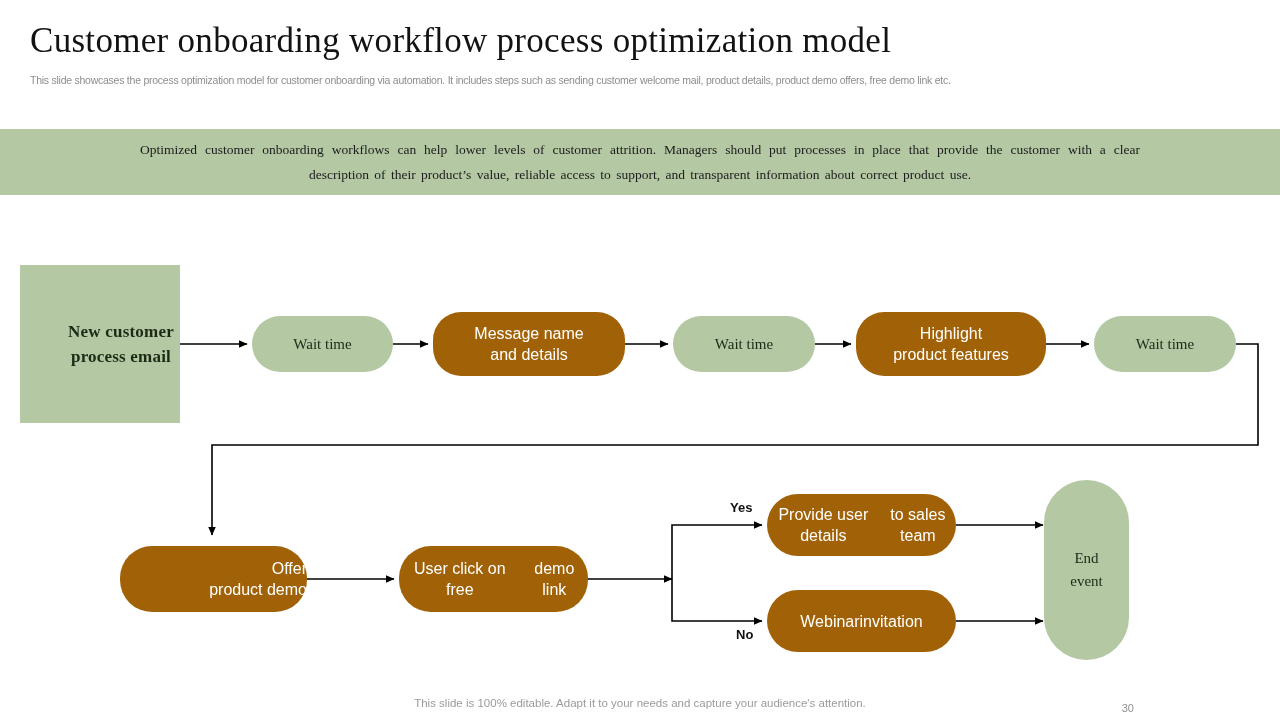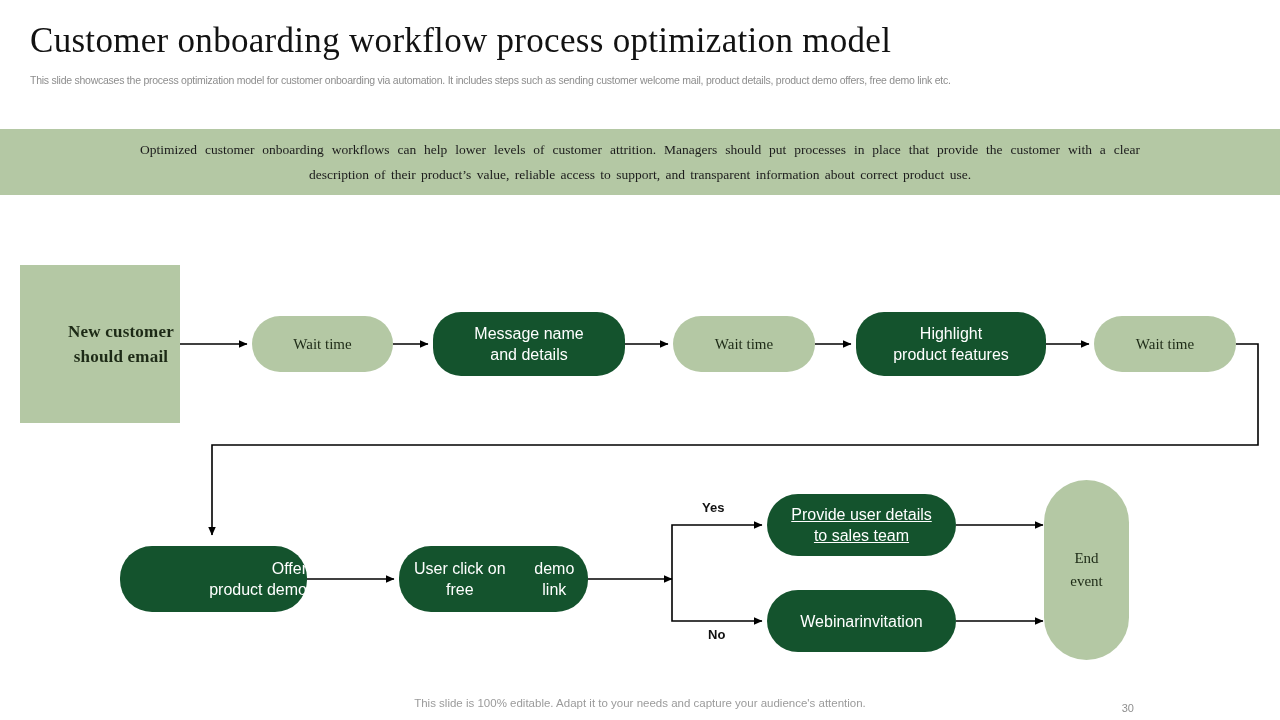--- a/index.html
+++ b/index.html
@@ -93,21 +93,21 @@
     align-items: center;
     justify-content: center;
     text-align: center;
   }
   .node-green {
     background: #b4c8a4;
     color: #1d2a16;
     font-family: "Liberation Serif", serif;
   }
   .node-purple {
-    background: #14532d;
+    background: #a16207;
     color: #ffffff;
     font-family: "Liberation Sans", sans-serif;
   }
   .node-square {
     border-radius: 0;
   }
   .node-pill {
     border-radius: 28px;
   }
   .node-pill-lg {
@@ -136,20 +136,21 @@
     font-size: 16px;
     line-height: 21px;
   }
 
   .branch-label {
     position: absolute;
     font-family: "Liberation Sans", sans-serif;
     font-size: 13px;
     font-weight: bold;
     color: #111111;
+    margin-left: 28px;
   }
 
   
   .footer-note {
     position: absolute;
     left: 0;
     top: 697px;
     width: 1280px;
     text-align: center;
     font-family: "Liberation Sans", sans-serif;
@@ -201,21 +202,21 @@
         <path d="M672,384 L672,330 L762,330" marker-end="url(#arrowhead)"></path>
         <path d="M672,384 L672,426 L762,426" marker-end="url(#arrowhead)"></path>
 
         <line x1="956" y1="330" x2="1043" y2="330" marker-end="url(#arrowhead)"></line>
         <line x1="956" y1="426" x2="1043" y2="426" marker-end="url(#arrowhead)"></line>
       </g>
     </svg>
 
     <div class="node node-green node-square start-node" style="left:20px; top:70px; width:160px; height:158px; flex-direction:column;">
       <span>New customer</span>
-      <span>should  email</span>
+      <span>process  email</span>
     </div>
 
     <div class="node node-green node-pill wait-node" style="left:252px; top:121px; width:141px; height:56px;">
       <span>Wait time</span>
     </div>
 
     <div class="node node-purple node-pill purple-node" style="left:433px; top:117px; width:192px; height:64px; flex-direction:column;">
       <span>Message name</span>
       <span>and details</span>
     </div>
@@ -236,21 +237,21 @@
     <div class="node node-purple node-pill-lg purple-node" style="left:120px; top:351px; width:187px; height:66px; flex-direction:column;align-items:flex-end;">
       <span>Offer</span>
       <span>product demo</span>
     </div>
 
     <div class="node node-purple node-pill-lg purple-node" style="left:399px; top:351px; width:189px; height:66px; ">
       <span>User click on free</span>
       <span>demo link</span>
     </div>
 
-    <div class="node node-purple node-pill-lg purple-node" style="left:767px; top:299px; width:189px; height:62px; flex-direction:column;text-decoration:underline;">
+    <div class="node node-purple node-pill-lg purple-node" style="left:767px; top:299px; width:189px; height:62px; flex-direction:row;">
       <span>Provide user details</span>
       <span>to sales team</span>
     </div>
 
     <div class="node node-purple node-pill-lg purple-node" style="left:767px; top:395px; width:189px; height:62px; flex-direction:row;">
       <span>Webinar</span>
       <span>invitation</span>
     </div>
 
     <div class="node node-green node-pill-tall end-node" style="left:1044px; top:285px; width:85px; height:180px; flex-direction:column;">

